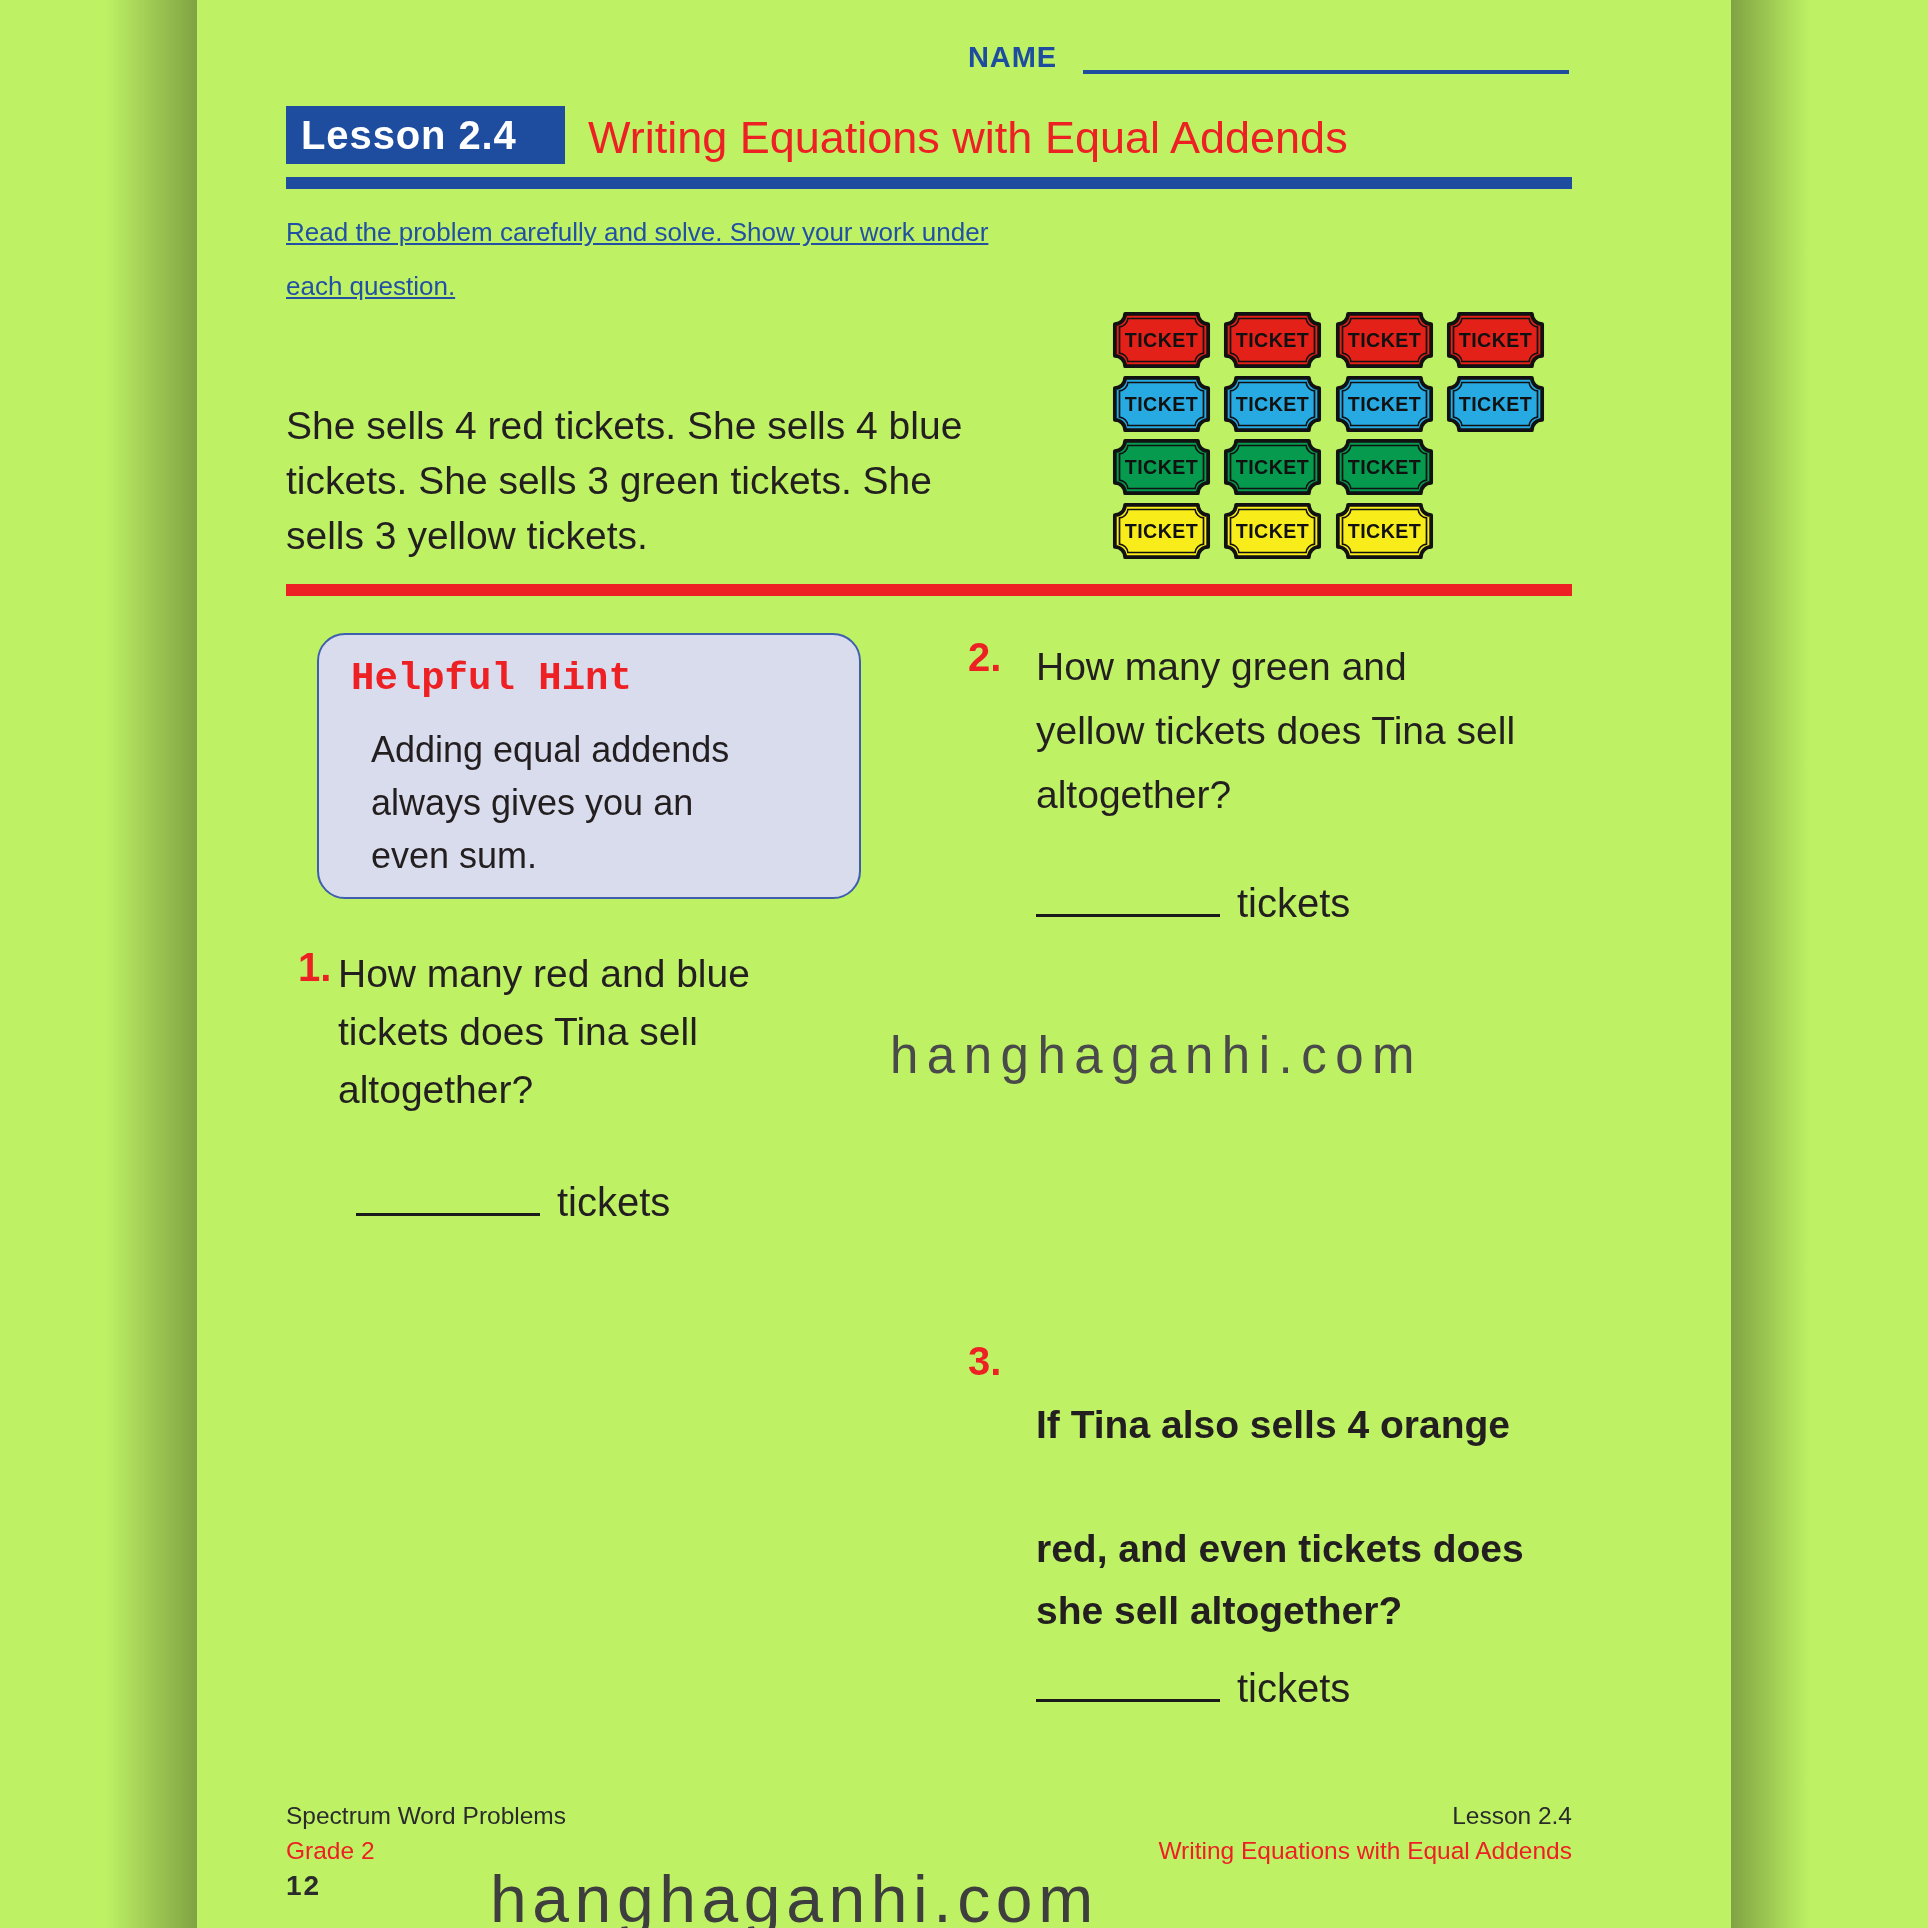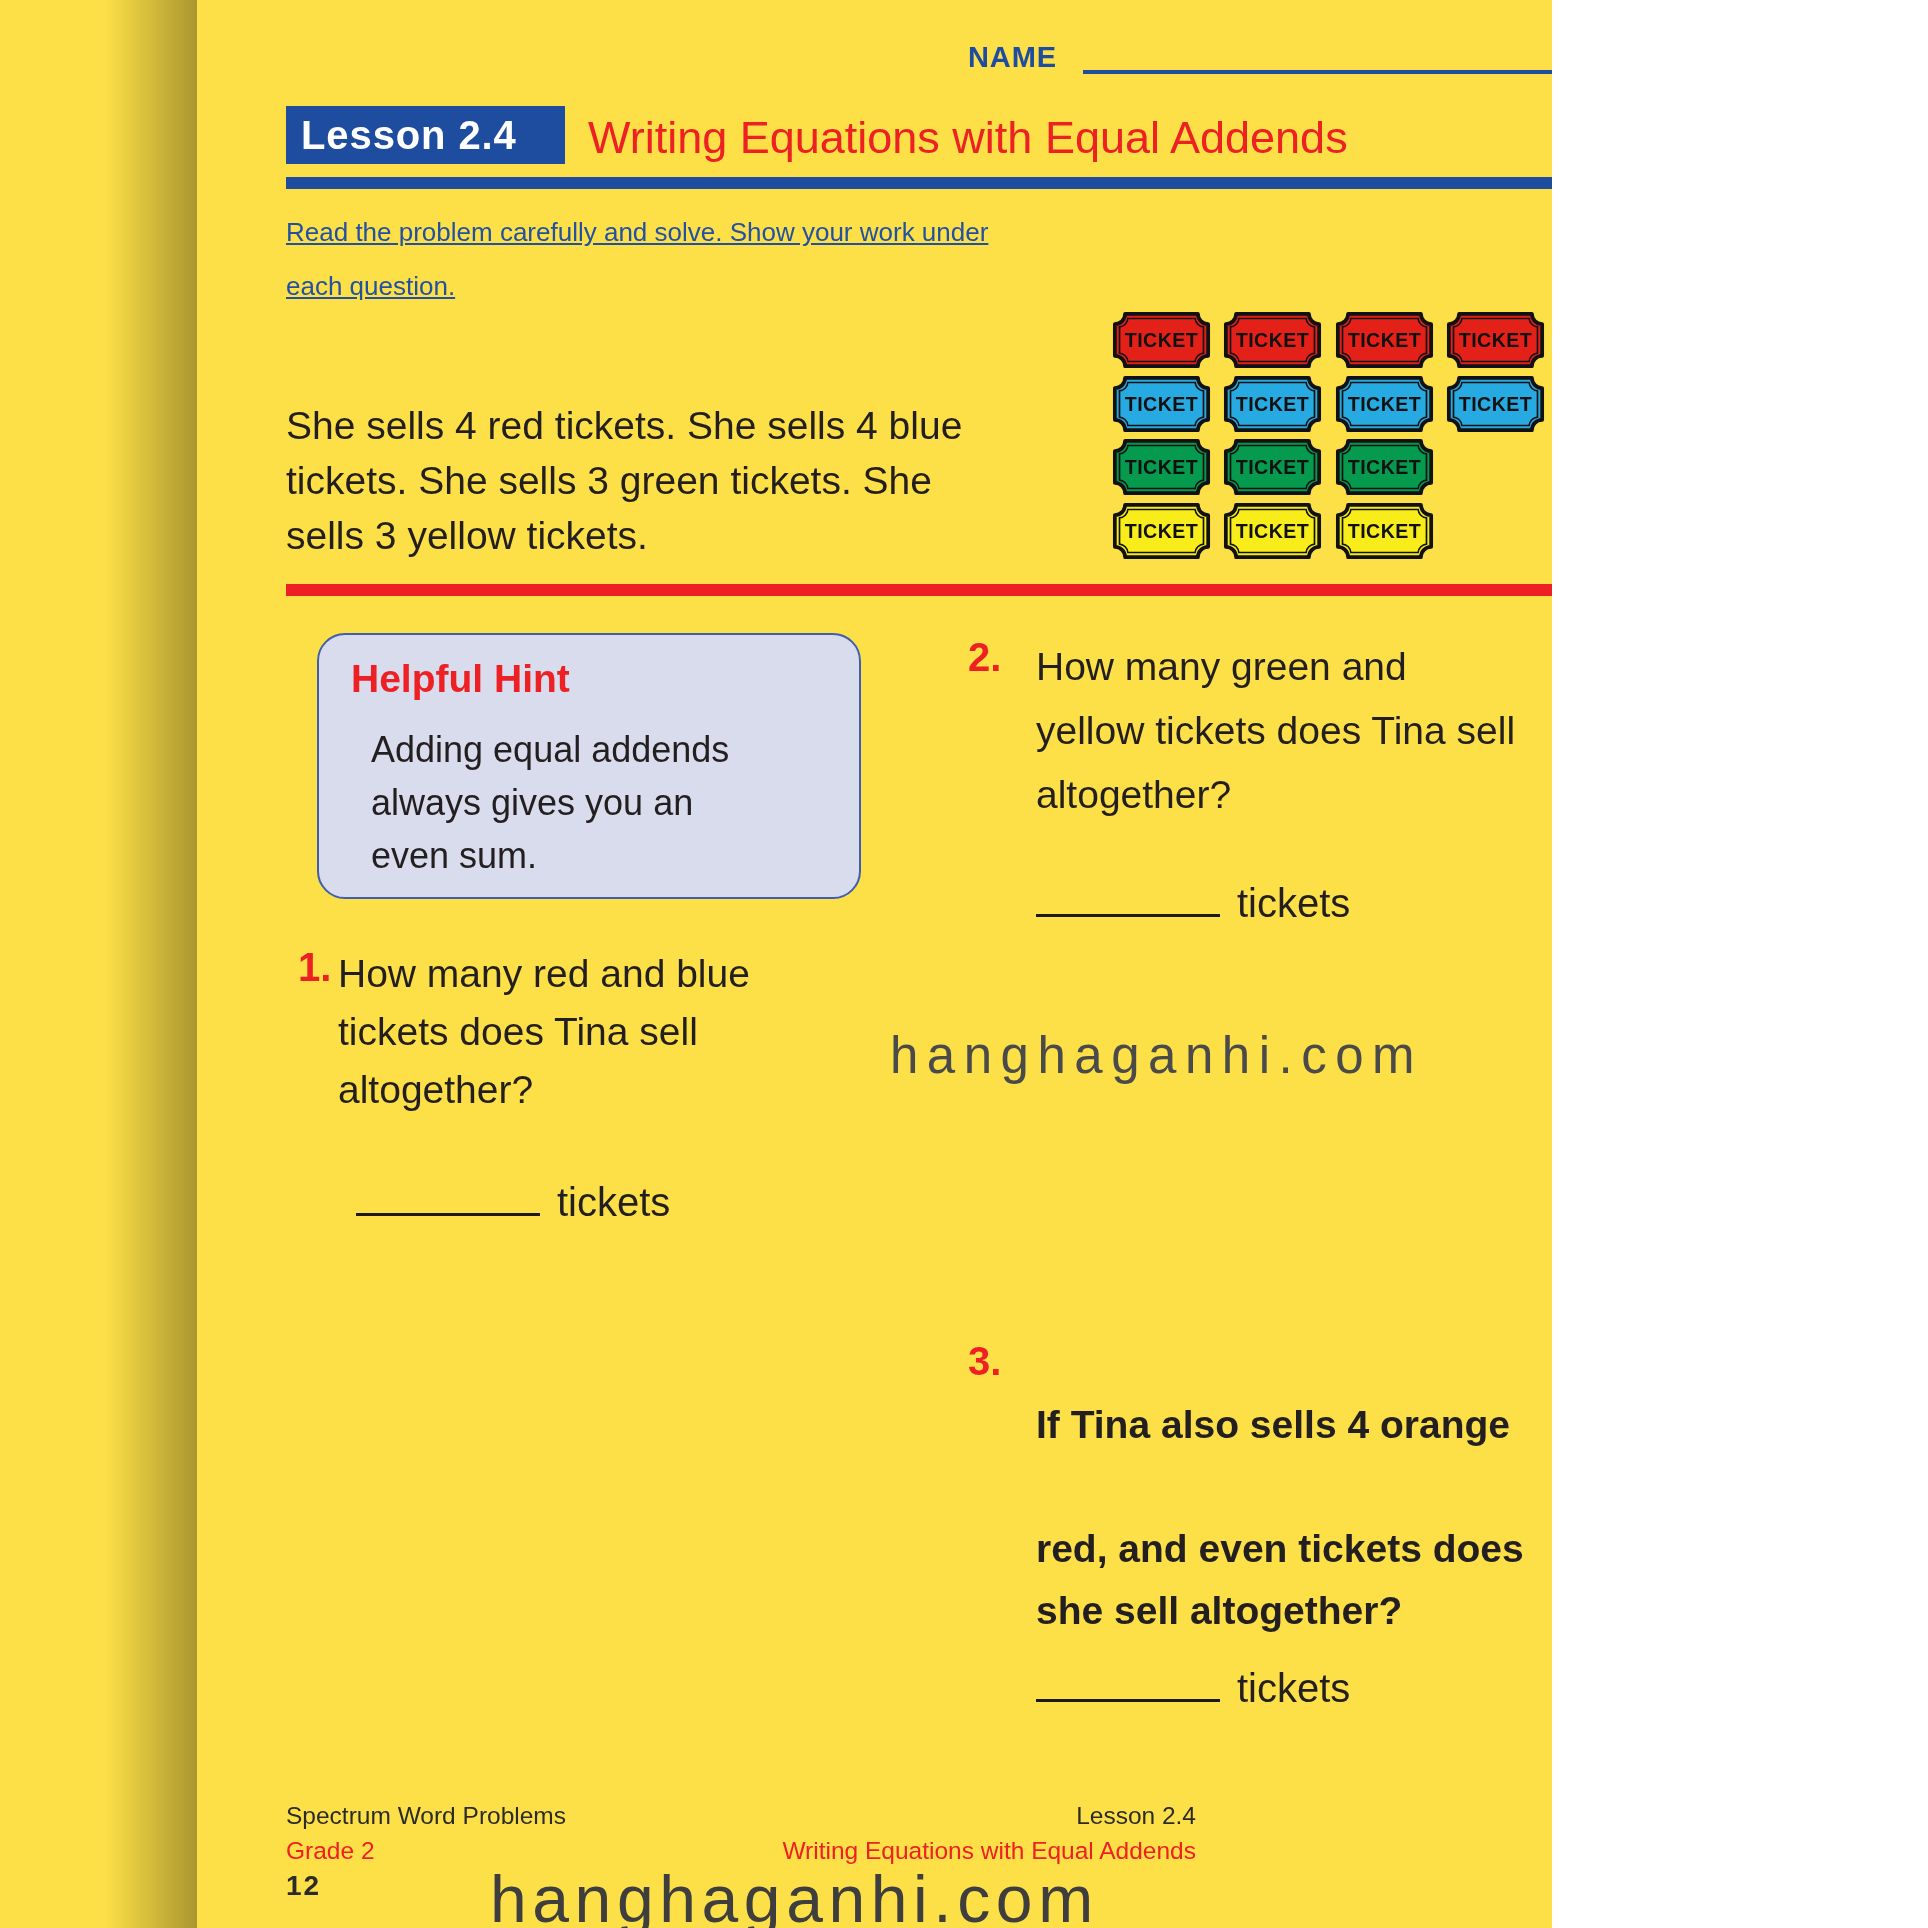--- a/index.html
+++ b/index.html
@@ -1,17 +1,17 @@
 <!DOCTYPE html>
 <html style="font-size:15px"><head>
 <meta charset="utf-8">
 <style>
   html,body{margin:0;padding:0;background:#ffffff;}
   #stage{
-    position:relative;width:1552px;height:1928px;background:#fde047;overflow:hidden;
+    position:relative;width:1928px;height:1928px;background:#bef264;overflow:hidden;
     font-family:"Liberation Sans", sans-serif;color:#231f20;
   }
   .abs{position:absolute;}
   
   #shadow-left{left:105px;top:0;width:92px;height:1928px;
     background:linear-gradient(to right, rgba(0,0,0,0) 0%, rgba(0,0,0,0.33) 100%);}
   #shadow-right{left:1731px;top:0;width:79px;height:1928px;
     background:linear-gradient(to right, rgba(0,0,0,0.33) 0%, rgba(0,0,0,0) 100%);}
 
   
@@ -32,21 +32,21 @@
   .ticket-row{display:flex;gap:10.4px;margin-bottom:7.5px;}
   .ticket{display:block;width:101px;height:56px;}
   .t-label{font-family:"Liberation Sans", sans-serif;font-weight:bold;font-size:21px;
     letter-spacing:0.5px;fill:#111111;text-anchor:middle;}
 
   #rule-red{left:286px;top:584px;width:1286px;height:12.2px;background:#ed2024;}
 
   
   #hint-box{left:317px;top:633px;width:544px;height:266px;background:#d9dcec;
     border:2.8px solid #3f5fae;border-radius:28px;box-sizing:border-box;}
-  #hint-title{left:351px;top:657px;font-size:39px;font-weight:bold;color:#ed2024;}
+  #hint-title{left:351px;top:657px;font-size:39px;font-weight:bold;color:#ed2024;font-family:Liberation Mono, monospace;}
   #hint-text{left:371px;top:723px;width:480px;font-size:36px;line-height:53px;color:#231f20;}
 
   
   .qnum{position:absolute;font-size:40px;font-weight:bold;color:#ed2024;}
   .qtext{position:absolute;font-size:39px;color:#231f20;}
   #q1-num{left:298px;top:945px;}
   #q1-text{left:338px;top:945px;line-height:58px;}
   #q2-num{left:968px;top:635px;}
   #q2-text{left:1036px;top:635px;line-height:64px;}
   #q3-num{left:968px;top:1339px;}

